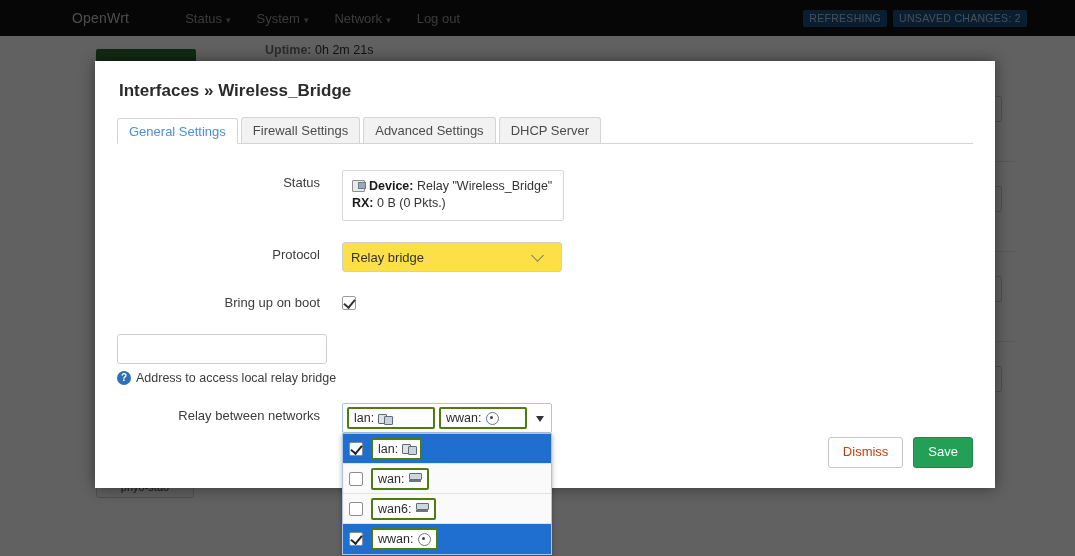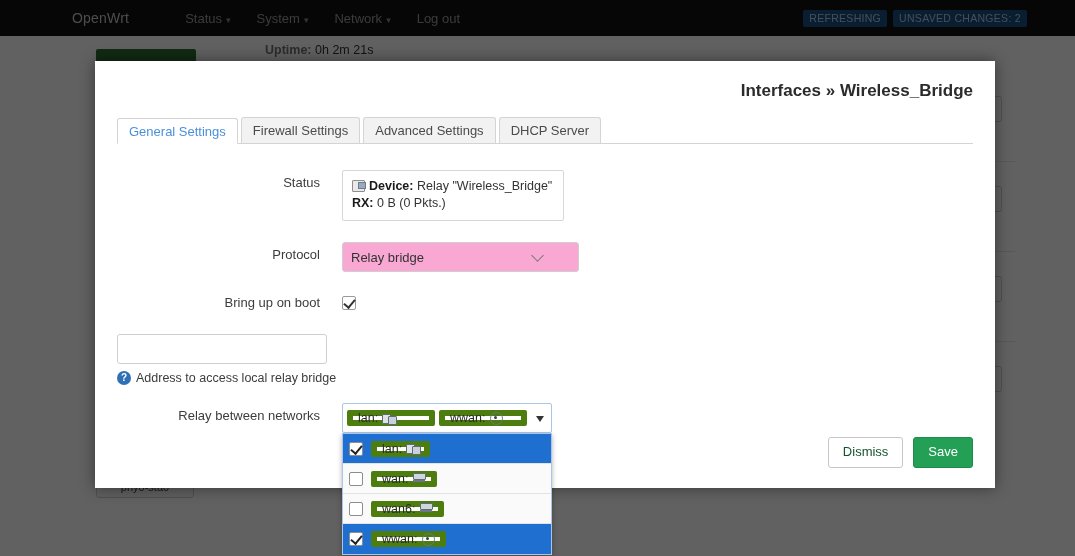--- a/index.html
+++ b/index.html
@@ -64,21 +64,21 @@
   }
 
   
   #modal {
     position: absolute; left: 95px; top: 61px; width: 900px; height: 427px;
     background: #ffffff;
     box-shadow: 0 0 14px rgba(0,0,0,.45);
   }
   #modal-inner { padding: 16px 22px 0 22px; height: 100%; position: relative; }
   #modal-title {
-    font-size: 17px; font-weight: bold; color: #2b2b2b; margin: 4px 0 16px 2px; text-align: right;
+    font-size: 17px; font-weight: bold; color: #2b2b2b; margin: 4px 0 16px 2px;
   }
 
   
   #tabs { display: flex; border-bottom: 1px solid #d4d4d4; height: 27px; }
   .tab {
     font-size: 13px; padding: 4px 11px 5px; margin-right: 3px;
     border: 1px solid #d4d4d4; border-bottom: none;
     border-radius: 3px 3px 0 0;
     background: #f2f2f2; color: #4b4b4b; position: relative; top: 0;
     white-space: nowrap; line-height: 17px;
@@ -108,22 +108,22 @@
     margin-right: 4px; position: relative;
     border: 1px solid #8d8d8d; background: #e9e9e9; border-radius: 1px;
   }
   .dev-icon::after {
     content: ""; position: absolute; left: 5px; top: 1px;
     width: 6px; height: 5px; background: #9aa9bb; border: 1px solid #6d7d90;
   }
 
   
   select.protocol {
-    width: 237px; height: 30px; font-size: 13px; color: #333;
-    border: 1px solid #cfcfcf; border-radius: 3px; background: #f9a8d4;
+    width: 220px; height: 30px; font-size: 13px; color: #333;
+    border: 1px solid #cfcfcf; border-radius: 3px; background: #fde047;
     padding: 0 8px; appearance: none; -webkit-appearance: none;
   }
   .select-wrap { position: relative; width: 210px; }
   .select-wrap .chev {
     position: absolute; right: 10px; top: 9px; pointer-events: none;
     width: 9px; height: 9px; border-right: 1.6px solid #777; border-bottom: 1.6px solid #777;
     transform: rotate(45deg);
   }
 
   
@@ -149,22 +149,22 @@
     margin-right: 5px; flex: none;
   }
 
   
   #ms-box {
     width: 210px; height: 30px; border: 1px solid #a9c6e8; background: #fff;
     border-radius: 2px; display: flex; align-items: center; padding: 0 2px;
     position: relative;
   }
   .token {
-    border: 6px solid #4d7c0f; border-radius: 2px; background: #fff;
-    font-size: 12.5px; color: #2b2b2b; height: 16px; line-height: 20px;
+    border: 2px solid #4d7c0f; border-radius: 2px; background: #fff;
+    font-size: 12.5px; color: #2b2b2b; height: 22px; line-height: 20px;
     padding: 0 5px; margin: 0 2px; display: flex; align-items: center; gap: 4px;
     white-space: nowrap;
   }
   .token.slot { width: 88px; }
   #ms-box .arrow {
     position: absolute; right: 7px; top: 12px;
     width: 0; height: 0; border-left: 4.5px solid transparent;
     border-right: 4.5px solid transparent; border-top: 6px solid #333;
   }
 
@@ -219,21 +219,21 @@
     content: ""; position: absolute; left: 5px; top: 4px; width: 3px; height: 3px;
     background: #39424c; border-radius: 50%;
   }
 
   
   #modal-footer {
     position: absolute; right: 22px; bottom: 20px; display: flex; gap: 10px;
   }
   .btn {
     font-size: 13px; padding: 6px 14px 7px; border-radius: 3px;
-    border: 1px solid #c6c6c6; background: #fff; color: #14532d; line-height: 16px;
+    border: 1px solid #c6c6c6; background: #fff; color: #c2410c; line-height: 16px;
   }
   .btn.primary {
     background: #23a055; border-color: #1d8c4a; color: #fff;
   }
 </style>
 </head>
 <body>
 
 <div id="page">
 

